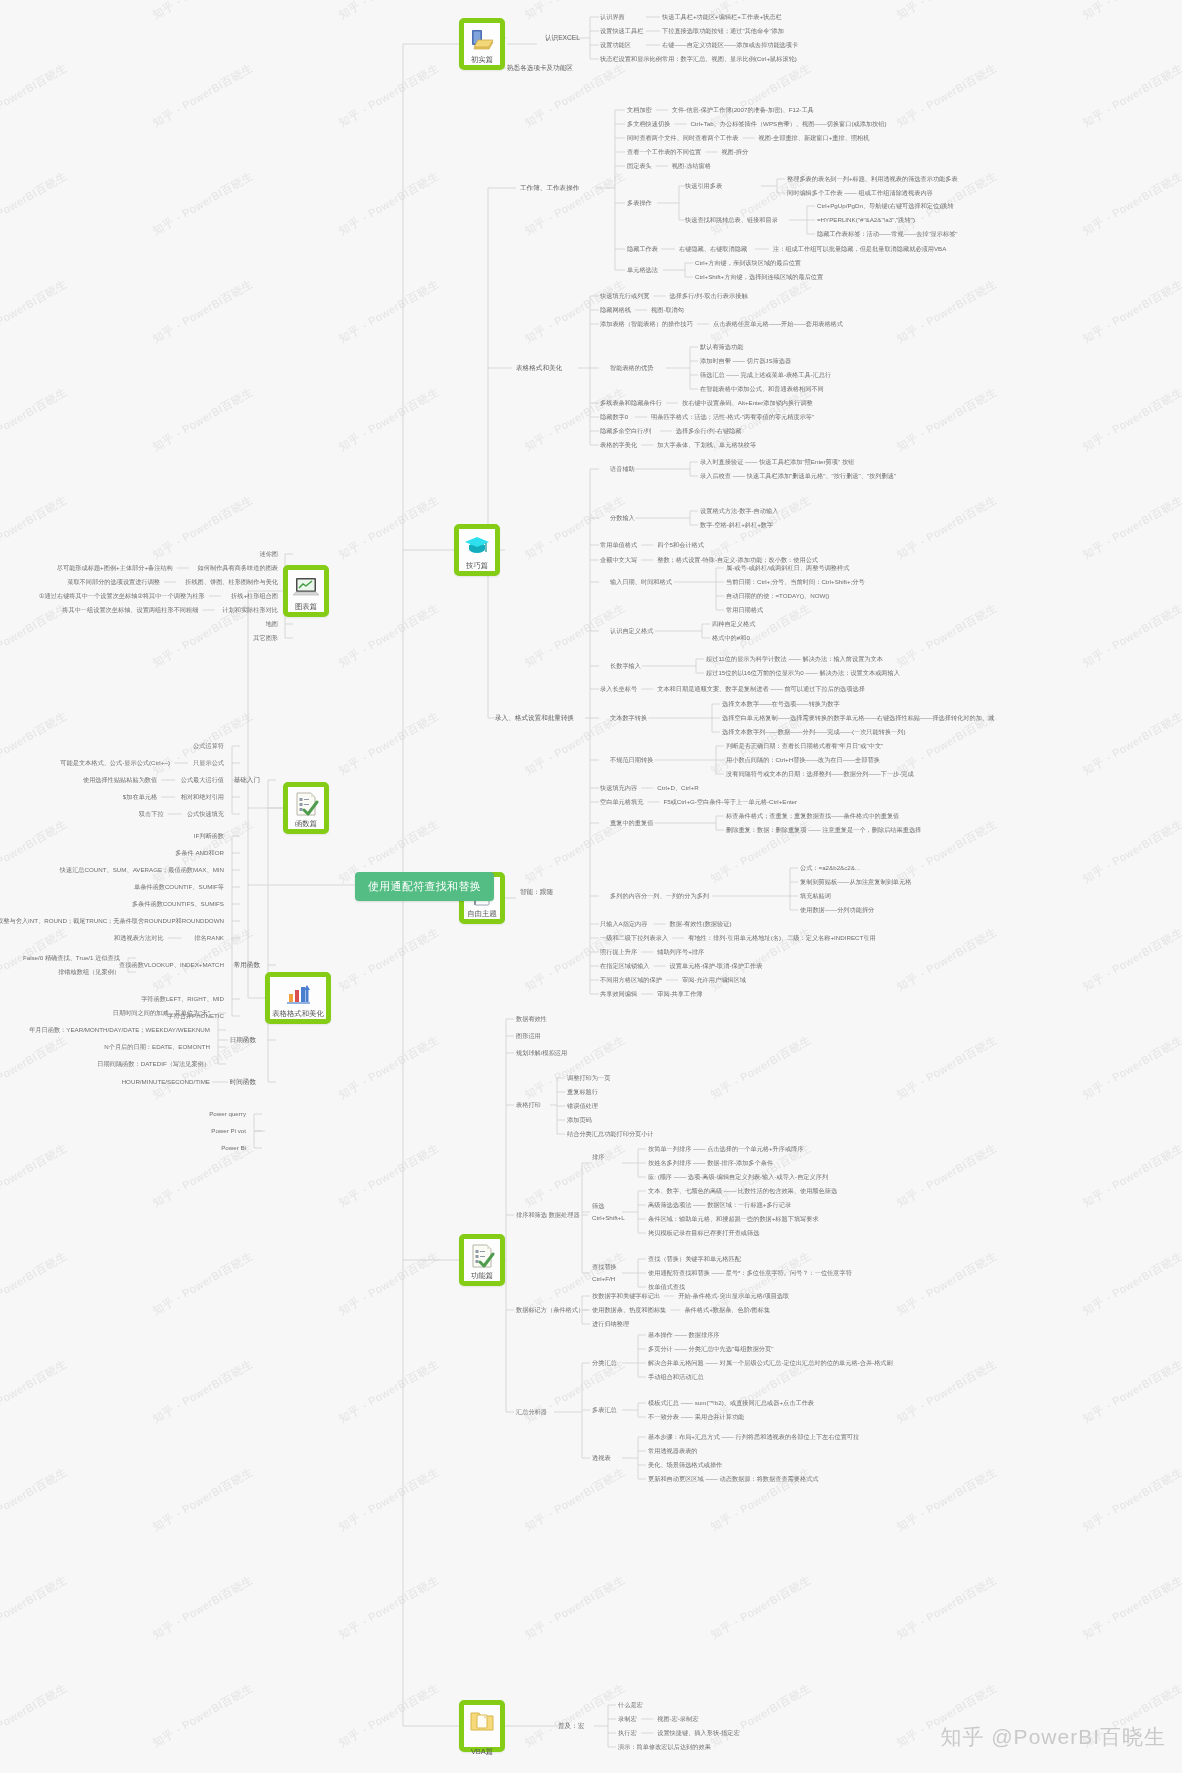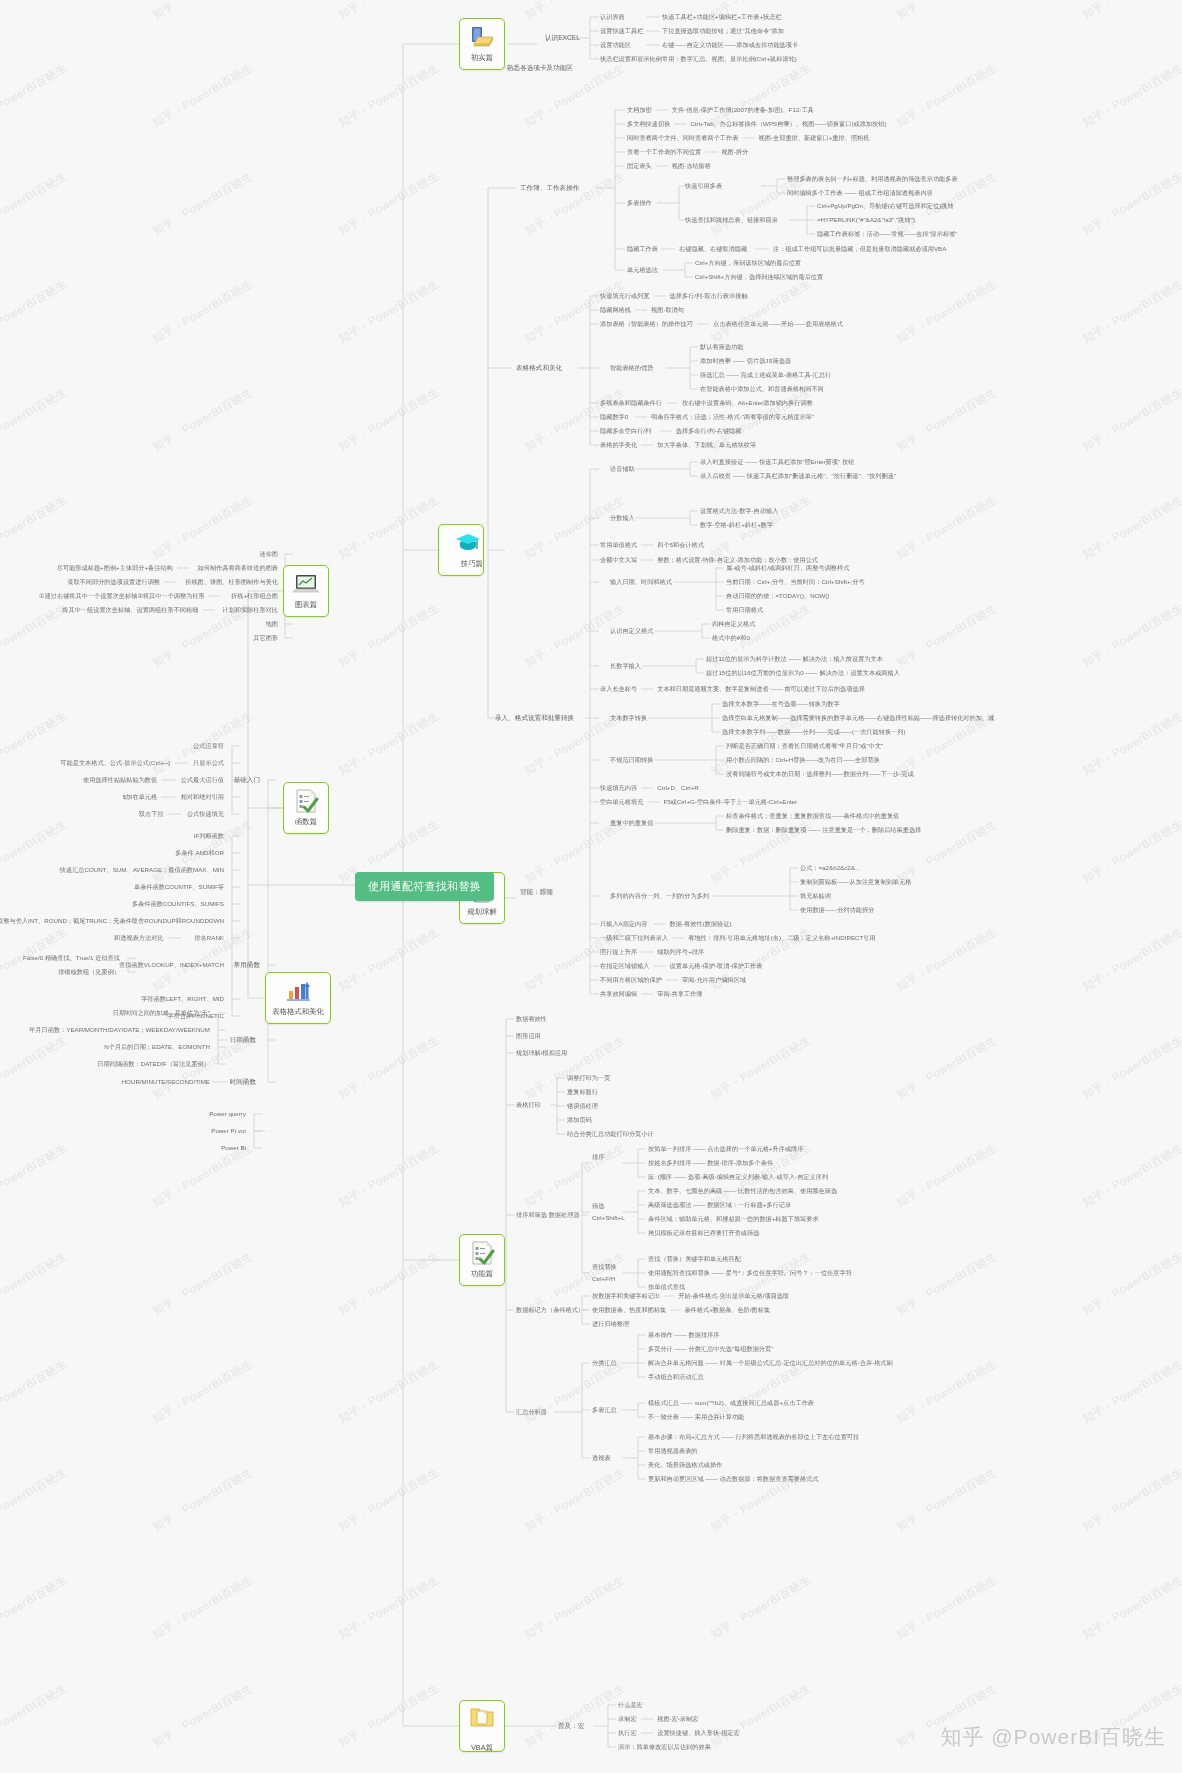--- a/index.html
+++ b/index.html
@@ -61,21 +61,21 @@
     box-shadow: 0 1px 2px rgba(0,0,0,.12);
     letter-spacing: .3px;
   }
   
   .iconcard {
     position: absolute;
     z-index: 4;
     width: 46px;
     height: 52px;
     background: #fdfdfd;
-    border: 1px solid #84cc16;
+    border: 5px solid #84cc16;
     border-radius: 5px;
     box-shadow: 0 1px 2px rgba(0,0,0,.07);
     display: flex;
     flex-direction: column;
     align-items: center;
     justify-content: flex-start;
     padding-top: 4px;
   }
   .iconcard .glyph {
     width: 30px; height: 28px;
@@ -541,42 +541,42 @@
       <svg width="26" height="24" viewBox="0 0 26 24">
         <rect x="3" y="2" width="10" height="15" rx="1" fill="#4a6fb5"></rect>
         <rect x="4.6" y="3.5" width="6.8" height="12" fill="#7fa3da"></rect>
         <path d="M9 14 L24 14 L20 21 L5 21 Z" fill="#e8c55a" stroke="#c9a43c" stroke-width="0.7"></path>
         <path d="M9 12 L24 12 L20 19 L5 19 Z" fill="#f2d778" stroke="#c9a43c" stroke-width="0.7"></path>
       </svg>
     </div>
     <div class="cap">初实篇</div>
   </div>
 
-  <div class="iconcard" id="ic-jiqiao" style="left: 438px; top: 524px; align-items: flex-end;">
+  <div class="iconcard" id="ic-jiqiao" style="left: 454px; top: 524px;">
     <div class="glyph">
       <svg width="28" height="24" viewBox="0 0 28 24">
         <ellipse cx="14" cy="13" rx="8" ry="5" fill="#18c8d8"></ellipse>
         <path d="M6 11 L6 15 a8 4 0 0 0 16 0 L22 11 Z" fill="#13aebd"></path>
         <path d="M2 8 L14 3 L26 8 L14 13 Z" fill="#2ee0ee"></path>
         <path d="M23 9 L23 18" stroke="#0d8d9b" stroke-width="1.2"></path>
       </svg>
     </div>
     <div class="cap">技巧篇</div>
   </div>
 
   <div class="iconcard" id="ic-ziyou" style="left: 459px; top: 872px;">
     <div class="glyph">
       <svg width="24" height="26" viewBox="0 0 24 26">
         <rect x="5" y="2" width="14" height="22" rx="1" fill="#fff" stroke="#9aa6b5" stroke-width="1"></rect>
         <rect x="10" y="5" width="4" height="12" fill="#f2c94c"></rect>
         <path d="M10 17 L12 20 L14 17 Z" fill="#e07b39"></path>
         <line x1="5" y1="2" x2="5" y2="24" stroke="#6f7d8c" stroke-width="1.4"></line>
       </svg>
     </div>
-    <div class="cap">规划球解</div>
+    <div class="cap">自由主题</div>
   </div>
 
   <div class="iconcard" id="ic-gongneng" style="left: 459px; top: 1234px;">
     <div class="glyph">
       <svg width="26" height="26" viewBox="0 0 26 26">
         <path d="M4 2 H18 L22 6 V24 H4 Z" fill="#fbfbf5" stroke="#b6b6a8" stroke-width="1"></path>
         <path d="M18 2 L18 6 L22 6 Z" fill="#e3e3d5"></path>
         <rect x="6.5" y="7" width="3" height="3" fill="#8f9aa8"></rect>
         <rect x="6.5" y="12" width="3" height="3" fill="#8f9aa8"></rect>
         <rect x="6.5" y="17" width="3" height="3" fill="#8f9aa8"></rect>

